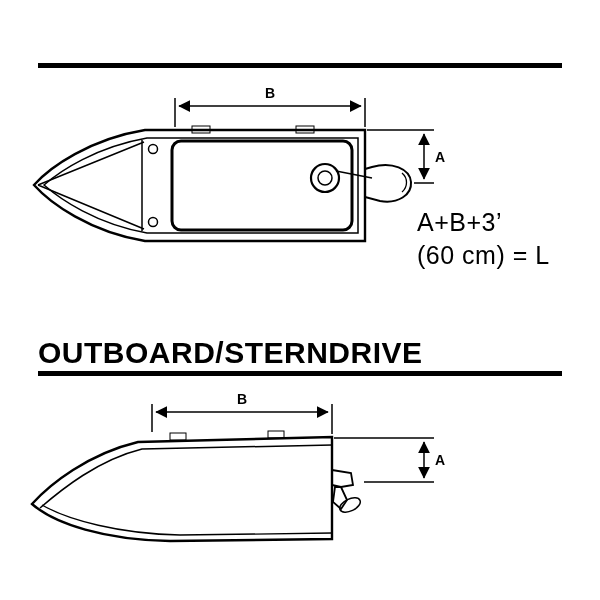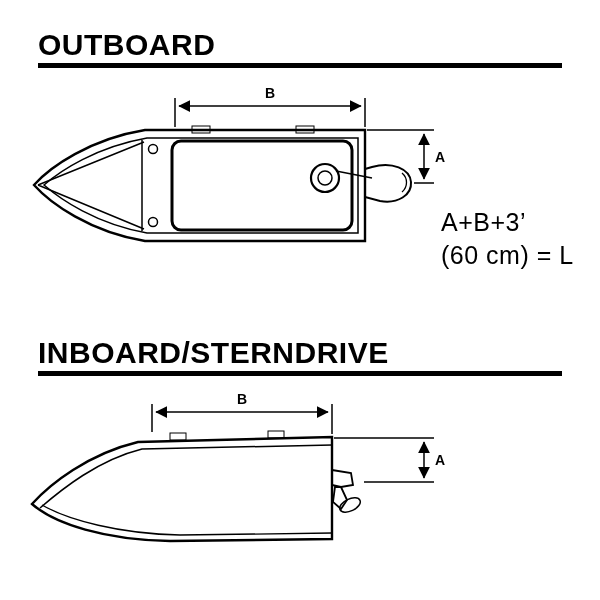--- a/index.html
+++ b/index.html
@@ -22,21 +22,20 @@
     font-family:"Liberation Sans",sans-serif;font-weight:bold;font-size:14px;fill:#000;
   }
   .s path,.s circle,.s rect,.s ellipse{stroke:#000;fill:none;}
   .dim{stroke:#000;stroke-width:1.5;fill:none;}
 </style>
 </head>
 <body>
 
 <div class="page">
 
-  <div class="heading" style="left:38px;top:30px">OUTBOARD</div>
   <div class="rule" style="top:63px"></div>
 
   <svg class="diagram" style="left:20px;top:83px" width="440" height="210" viewBox="0 0 440 210">
     <defs>
       <marker id="arrO" markerWidth="9" markerHeight="9" refX="7.5" refY="4" orient="auto-start-reverse">
         <path d="M0,0 L8,4 L0,8 Z" fill="#000"></path>
       </marker>
     </defs>
 
     <g>
@@ -66,26 +65,26 @@
     </g>
 
     <g>
       <line x1="347" y1="47" x2="414" y2="47" class="dim"></line>
       <line x1="394" y1="100" x2="414" y2="100" class="dim"></line>
       <line x1="404" y1="51" x2="404" y2="96" class="dim" marker-start="url(#arrO)" marker-end="url(#arrO)"></line>
       <text x="415" y="79">A</text>
     </g>
   </svg>
 
-  <div class="formula" style="left:441px;top:206px">
+  <div class="formula" style="left:417px;top:206px">
     <span>A+B+3’</span>
     <span>(60 cm) = L</span>
   </div>
 
-  <div class="heading" style="left:38px;top:338px">INBOARD/STERNDRIVE</div>
+  <div class="heading" style="left:38px;top:338px">OUTBOARD/STERNDRIVE</div>
   <div class="rule" style="top:371px"></div>
 
   <svg class="diagram" style="left:20px;top:392px" width="440" height="185" viewBox="0 0 440 185">
     <defs>
       <marker id="arrI" markerWidth="9" markerHeight="9" refX="7.5" refY="4" orient="auto-start-reverse">
         <path d="M0,0 L8,4 L0,8 Z" fill="#000"></path>
       </marker>
     </defs>
 
     <g>

